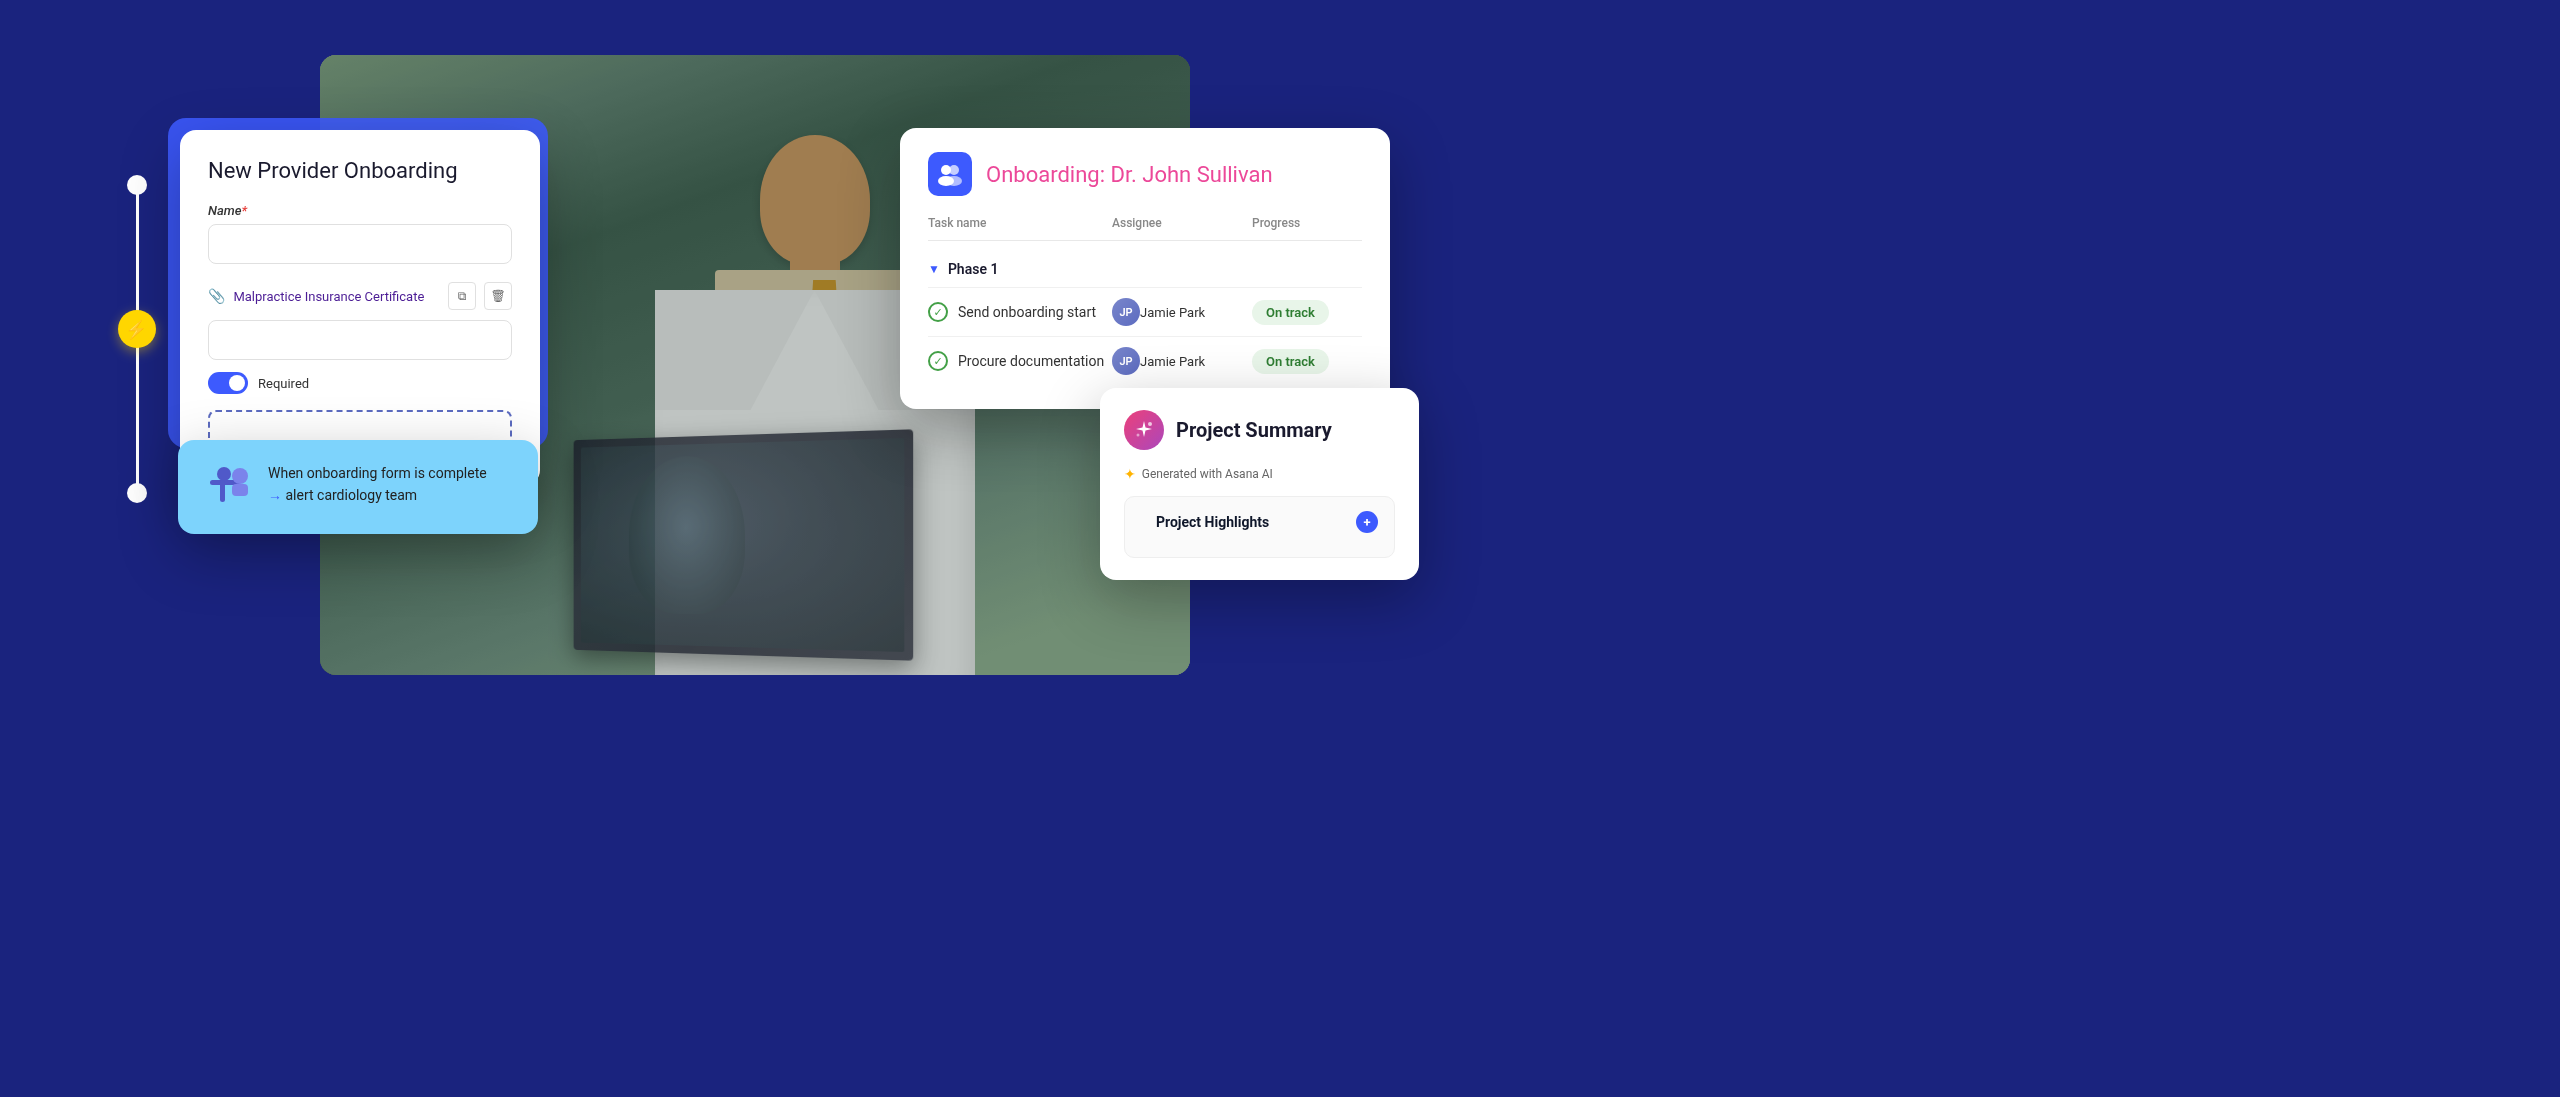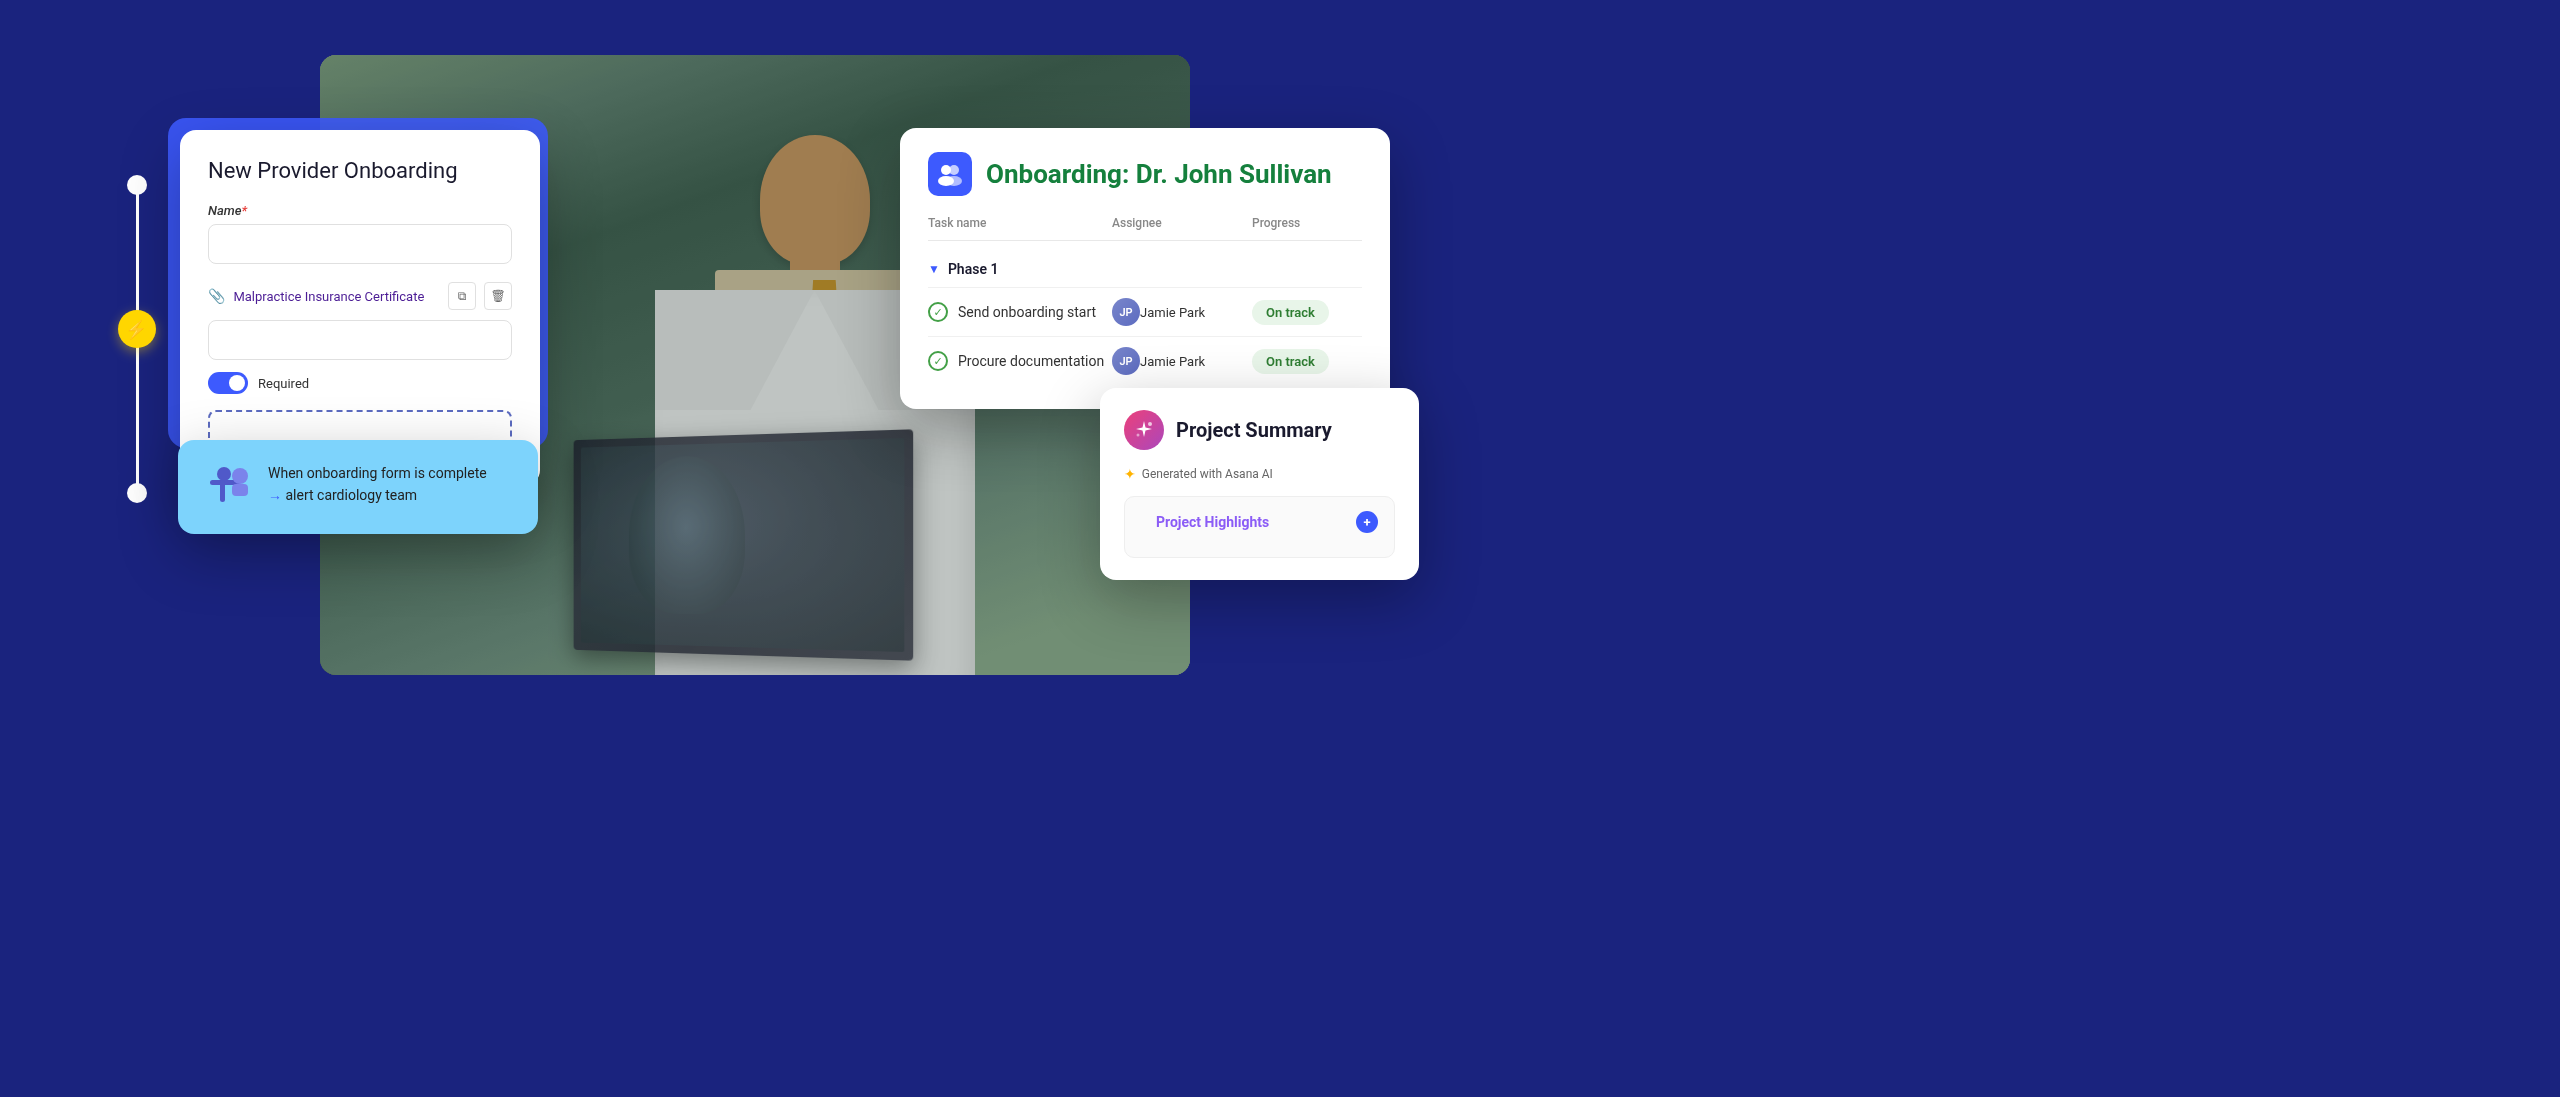--- a/index.html
+++ b/index.html
@@ -276,23 +276,23 @@
       border-radius: 10px;
       display: flex;
       align-items: center;
       justify-content: center;
       font-size: 22px;
       color: white;
       flex-shrink: 0;
     }
 
     .task-card-title {
-      font-size: 26px;
-      font-weight: 700;
-      color: #15803d;
+      font-size: 22px;
+      font-weight: 400;
+      color: #ec4899;
     }
 
     .task-table-header {
       display: grid;
       grid-template-columns: 1fr 140px 110px;
       padding: 0 0 10px 0;
       border-bottom: 1px solid #e8e8e8;
       margin-bottom: 10px;
     }
 
@@ -439,21 +439,21 @@
     .highlights-header {
       display: flex;
       align-items: center;
       justify-content: space-between;
       margin-bottom: 10px;
     }
 
     .highlights-title {
       font-size: 14px;
       font-weight: 700;
-      color: #8b5cf6;
+      color: #0f172a;
       padding-left: 15px;
     }
 
     .highlights-badge {
       width: 22px;
       height: 22px;
       background: #3d5afe;
       border-radius: 50%;
       display: flex;
       align-items: center;

